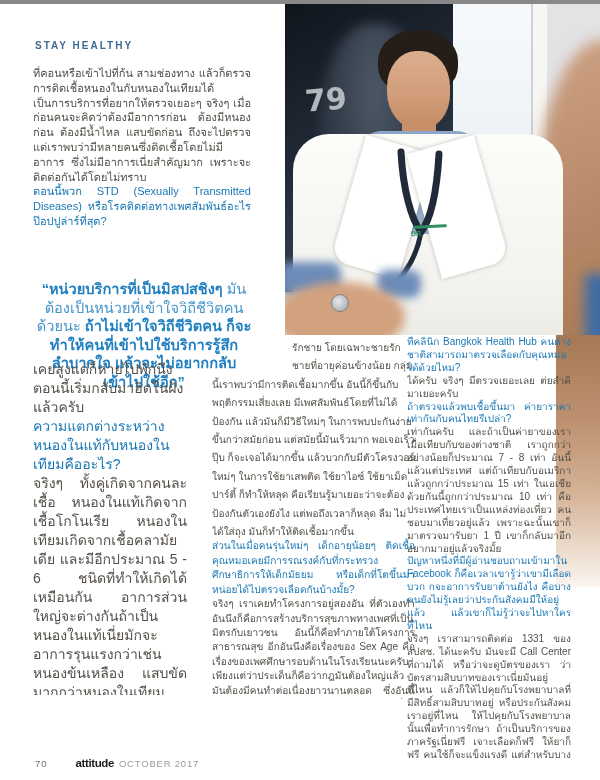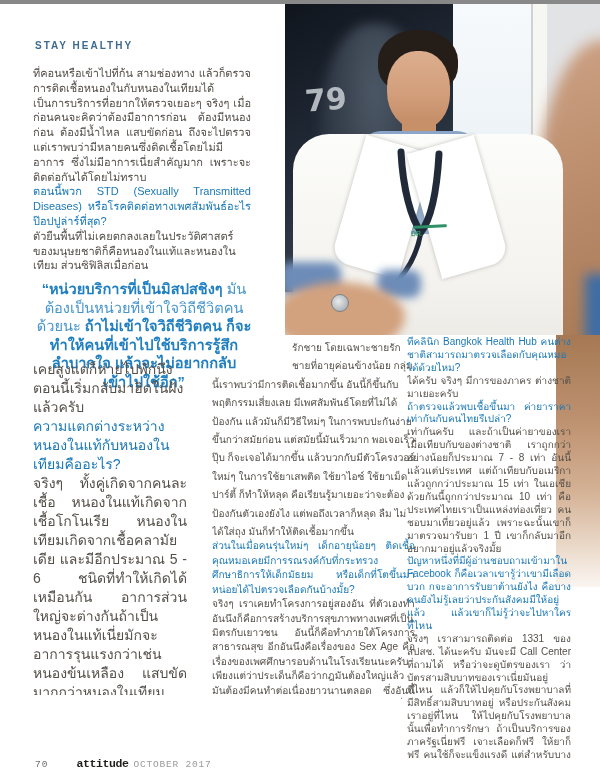--- a/index.html
+++ b/index.html
@@ -79,21 +79,21 @@
   .sleeve.l{left:-6px;}
   .sleeve.r{left:92px;top:266px;width:44px;height:28px;}
   .steth-bell{left:46px;top:290px;width:16px;height:16px;border-radius:50%;
     background:radial-gradient(circle at 40% 40%,#e8eaec,#9ba0a5);border:1px solid #7c8186;}
   
   .photo-strip{position:absolute;left:556px;top:331px;width:44px;height:252px;overflow:hidden;}
   .photo-strip .blur-fill{position:absolute;left:-14px;top:-14px;width:72px;height:280px;
     background:linear-gradient(180deg,#a2754f 0%,#bd9170 35%,#d3b093 60%,#ecdccd 82%,#ffffff 100%);
     filter:blur(6px);}
   
-  .footer{position:absolute;left:35px;top:753px;width:530px;font-size:9.5px;color:#8d8d8d;font-family:Liberation Mono, monospace;}
+  .footer{position:absolute;left:35px;top:753px;width:530px;font-size:9.5px;color:#8d8d8d;}
   .footer .pageno{color:#6f6f6f;letter-spacing:1px;margin-right:28px;}
   .footer .logo{color:#201d1c;font-weight:bold;font-size:11.5px;letter-spacing:-.4px;margin-right:5px;}
   .footer .issue{color:#9a9a9a;letter-spacing:.8px;}
 </style>
 </head>
 <body>
 
 <div class="page">
 
   <div class="section-label">STAY HEALTHY</div>
@@ -133,21 +133,20 @@
     <div class="steth-bell"></div>
   </div>
 
   <div class="photo-strip">
     <div class="blur-fill"></div>
   </div>
 
   <div class="col" id="col-intro">
     <p class="body-text">ที่คอนหรือเข้าไปที่ก้น สามช่องทาง แล้วก็ตรวจการติดเชื้อหนองในกับหนองในเทียมได้ เป็นการบริการที่อยากให้ตรวจเยอะๆ จริงๆ เมื่อก่อนคนจะคิดว่าต้องมีอาการก่อน ต้องมีหนองก่อน ต้องมีน้ำไหล แสบขัดก่อน ถึงจะไปตรวจ แต่เราพบว่ามีหลายคนซึ่งติดเชื้อโดยไม่มีอาการ ซึ่งไม่มีอาการเนี่ยสำคัญมาก เพราะจะติดต่อกันได้โดยไม่ทราบ</p>
     <p class="body-text q">ตอนนี้พวก STD (Sexually Transmitted Diseases) หรือโรคติดต่อทางเพศสัมพันธ์อะไรป๊อปปูล่าร์ที่สุด?</p>
-    <p class="body-text">ตัวยืนพื้นที่ไม่เคยตกลงเลยในประวัติศาสตร์ของมนุษยชาติก็คือหนองในแท้และหนองในเทียม ส่วนซิฟิลิสเมื่อก่อน</p>
   </div>
 
   <div class="pull-quote">
     <b>“หน่วยบริการที่เป็นมิสปสชิงๆ </b><span>มันต้องเป็นหน่วยที่เข้าใจวิถีชีวิตคนด้วยนะ </span><b>ถ้าไม่เข้าใจวิถีชีวิตคน ก็จะทำให้คนที่เข้าไปใช้บริการรู้สึกลำบากใจ แล้วจะไม่อยากกลับเข้าไปใช้อีก”</b>
   </div>
 
   <div class="col" id="col-left2">
     <p class="body-text">เคยสูงแต่ก็หายไปพักนึง ตอนนี้เริ่มกลับมาฮิตในฝั่งแล้วครับ</p>
     <p class="body-text q">ความแตกต่างระหว่างหนองในแท้กับหนองในเทียมคืออะไร?</p>
     <p class="body-text">จริงๆ ทั้งคู่เกิดจากคนละเชื้อ หนองในแท้เกิดจากเชื้อโกโนเรีย หนองในเทียมเกิดจากเชื้อคลามัยเดีย และมีอีกประมาณ 5 - 6 ชนิดที่ทำให้เกิดได้เหมือนกัน อาการส่วนใหญ่จะต่างกันถ้าเป็นหนองในแท้เนี่ยมักจะอาการรุนแรงกว่าเช่นหนองข้นเหลือง แสบขัดมากกว่าหนองในเทียม หนองก็จะจางกว่า บางๆ สีเทา จะเป็นน้อยกว่า แต่ว่าชีวิตจริงเนี่ย อาจจะแยกไม่ออกนะครับ เพราะฉะนั้นเมื่อมีอาการก็ต้องไปตรวจแล้วก็รักษา แต่ในกลุ่มคนที่ไม่มีอาการ ก็ได้ตรวจเหมือนกันนะครับ เพราะว่าถ้าเราตรวจตั้งแต่ไม่มีอาการ แล้วได้รับการรักษา มันก็จะทำให้ลิมิตการแพร่กระจายโรคและลิมิตภาวะแทรกซ้อนของตัวโรคลดลง</p>
@@ -159,21 +158,21 @@
     <span class="indent-spacer"></span>
     <p class="body-text" style="display:inline;">รักชาย โดยเฉพาะชายรักชายที่อายุค่อนข้างน้อย กลุ่มนี้เราพบว่ามีการติดเชื้อมากขึ้น อันนี้ก็ขึ้นกับพฤติกรรมเสี่ยงเลย มีเพศสัมพันธ์โดยที่ไม่ได้ป้องกัน แล้วมันก็มีวิธีใหม่ๆ ในการพบปะกันง่ายขึ้นกว่าสมัยก่อน แต่สมัยนี้มันเร็วมาก พอเจอเร็วปุ๊บ ก็จะเจอได้มากขึ้น แล้วบวกกับมีตัวโครงวอร์ใหม่ๆ ในการใช้ยาเสพติด ใช้ยาไอซ์ ใช้ยาเม็ดปาร์ตี้ ก็ทำให้หลุด คือเรียนรู้มาเยอะว่าจะต้องป้องกันตัวเองยังไง แต่พอถึงเวลาก็หลุด ลืม ไม่ได้ใส่ถุง มันก็ทำให้ติดเชื้อมากขึ้น</p>
     <p class="body-text q">ส่วนในเมื่อคนรุ่นใหม่ๆ เด็กอายุน้อยๆ ติดเชื้อ คุณหมอเคยมีการรณรงค์กับที่กระทรวงศึกษาธิการให้เด็กมัธยม หรือเด็กที่โตขึ้นมาหน่อยได้ไปตรวจเลือดกันบ้างมั้ย?</p>
     <p class="body-text">จริงๆ เราเคยทำโครงการอยู่สองอัน ที่ตัวเองทำอันนึงก็คือการสร้างบริการสุขภาพทางเพศที่เป็นมิตรกับเยาวชน อันนี้ก็คือทำภายใต้โครงการสาธารณสุข อีกอันนึงคือเรื่องของ Sex Age คือเรื่องของเพศศึกษารอบด้านในโรงเรียนนะครับ เพียงแต่ว่าประเด็นก็คือว่ากฎมันต้องใหญ่แล้วมันต้องมีคนทำต่อเนื่องยาวนานตลอด ซึ่งอันนี้เจ้าภาพคือกระทรวงศึกษาธิการ ต้องทำต่อเนื่อง แต่ว่าเมื่อไรก็ตามที่มันหย่อน ตัวเลขการติดเชื้อและพฤติกรรมเสี่ยงก็จะเพิ่มขึ้นทันที เพราะฉะนั้นต้องทำตลอดไป อันนี้เป็นคำถามที่ดีนะ เขาบอกว่า วิธีการป้องกันแบบถึงรากถึงโคน ก็คือต้องสร้างโคนแต่เด็ก ให้รู้จักดูแลตัวเอง ตัวอย่างที่ยกขึ้นใช้เสมอและอยากให้ประเทศไทยเป็นแบบนั้นก็คือ Scandinavia ประเทศ Norway หรือ Sweden นี่เขาเติบโตและถูกสร้างมาให้เป็นผู้ใหญ่ที่คิดอยู่เสมอว่าเขาต้องมาหาหมอตรวจเป็นประจำ ทุก 6 เดือนอย่างน้อย หรือทุกปี</p>
     
     
   </div>
 
   <div class="col" id="col-right">
     <p class="body-text q">ที่คลินิก Bangkok Health Hub คนต่างชาติสามารถมาตรวจเลือดกับคุณหมอได้ด้วยไหม?</p>
-    <p class="body-text">ได้ครับ จริงๆ มีการของภาคร ต่างชาติมาเยอะครับ</p>
+    <p class="body-text">ได้ครับ จริงๆ มีตรวจเยอะเลย ต่ยสำคิมาเยอะครับ</p>
     <p class="body-text q">ถ้าตรวจแล้วพบเชื้อขึ้นมา ค่ายาราคาเท่ากันกับคนไทยรึเปล่า?</p>
     <p class="body-text">เท่ากันครับ และถ้าเป็นค่ายาของเราเมื่อเทียบกับของต่างชาติ เราถูกกว่าอย่างน้อยก็ประมาณ 7 - 8 เท่า อันนี้แล้วแต่ประเทศ แต่ถ้าเทียบกับอเมริกาแล้วถูกกว่าประมาณ 15 เท่า ในเอเชียด้วยกันนี้ถูกกว่าประมาณ 10 เท่า คือประเทศไทยเราเป็นแหล่งท่องเที่ยว คนชอบมาเที่ยวอยู่แล้ว เพราะฉะนั้นเขาก็มาตรวจมารับยา 1 ปี เขาก็กลับมาอีก อยากมาอยู่แล้วจริงมั้ย</p>
     <p class="body-text q">ปัญหาหนึ่งที่มีผู้อ่านชอบถามเข้ามาใน Facebook ก็คือเวลาเขารู้ว่าเขามีเลือดบวก กจะอาการรับยาต้านยังไง คือบางคนยังไม่รู้เลยว่าประกันสังคมมีให้อยู่แล้ว แล้วเขาก็ไม่รู้ว่าจะไปหาใครที่ไหน</p>
     <p class="body-text">จริงๆ เราสามารถติดต่อ 1331 ของ สปสช. ได้นะครับ มันจะมี Call Center ที่ถามได้ หรือว่าจะดูบัตรของเรา ว่าบัตรสามสิบบาทของเราเนี่ยมันอยู่ที่ไหน แล้วก็ให้ไปคุยกับโรงพยาบาลที่มีสิทธิ์สามสิบบาทอยู่ หรือประกันสังคมเราอยู่ที่ไหน ให้ไปคุยกับโรงพยาบาลนั้นเพื่อทำการรักษา ถ้าเป็นบริการของภาครัฐเนี่ยฟรี เจาะเลือดก็ฟรี ให้ยาก็ฟรี คนใช้ก็จะแข็งแรงดี แต่สำหรับบางส่วนที่กลัวเรื่องภาพลักษณ์ หรือไม่ได้อยากไปนั่งในคลินิกของภาครัฐเพราะรู้สึก</p>
   </div>
 
   <div class="footer">
     <span class="pageno">70</span><span class="logo">attitude</span><span class="issue">OCTOBER 2017</span>
   </div>
 

